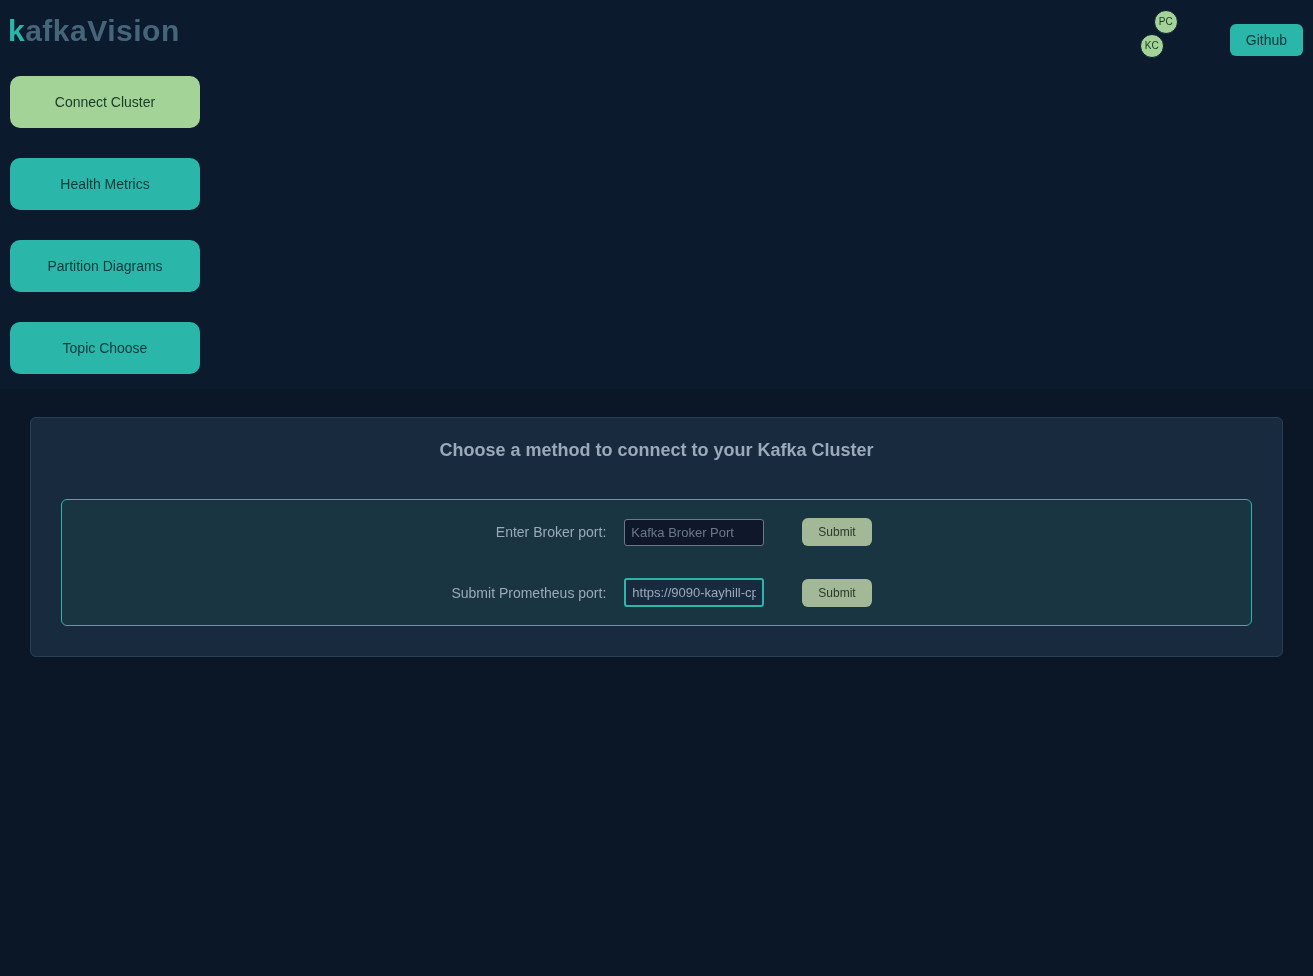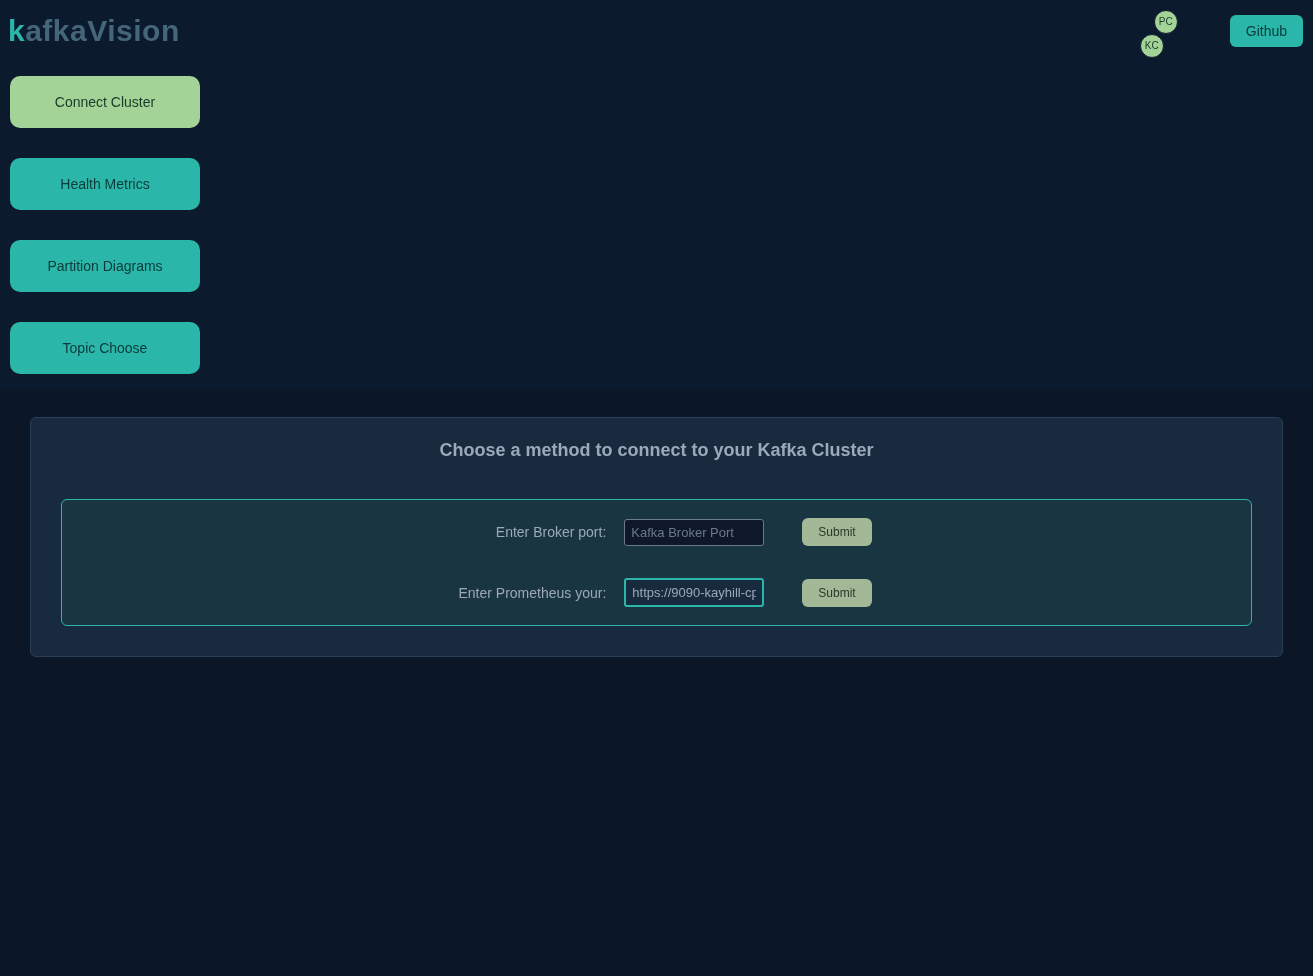--- a/index.html
+++ b/index.html
@@ -25,21 +25,21 @@
       font-size: 30px;
       font-weight: 600;
       letter-spacing: 0.5px;
       display: flex;
       align-items: baseline;
     }
     .logo .k1 { color: #2ab7a9; }
     .logo .rest { color: #456678; }
     .header-right {
       display: flex;
-      align-items: center;
+      align-items: flex-end;
       gap: 8px;
       position: relative;
     }
     .avatar-stack {
       position: relative;
       width: 50px;
       height: 50px;
     }
     .avatar {
       position: absolute;
@@ -206,21 +206,21 @@
       <div class="panel-title">Choose a method to connect to your Kafka Cluster</div>
       <div class="form-box">
 
         <div class="form-row">
           <label class="form-label">Enter Broker port:</label>
           <input class="form-input" type="text" placeholder="Kafka Broker Port" style="">
           <button class="submit-btn">Submit</button>
         </div>
 
         <div class="form-row">
-          <label class="form-label">Enter Prometheus your:</label>
+          <label class="form-label">Submit Prometheus port:</label>
           <input class="form-input focused" type="text" value="https://9090-kayhill-cpc" style="">
           <button class="submit-btn">Submit</button>
         </div>
 
       </div>
     </div>
 
     <svg class="cursor" width="20" height="24" viewBox="0 0 20 24">
       <path d="M 2 2 L 2 18 L 6 14 L 9 21 L 12 20 L 9 13 L 14 13 Z" fill="white" stroke="black" stroke-width="1"></path>
     </svg>

